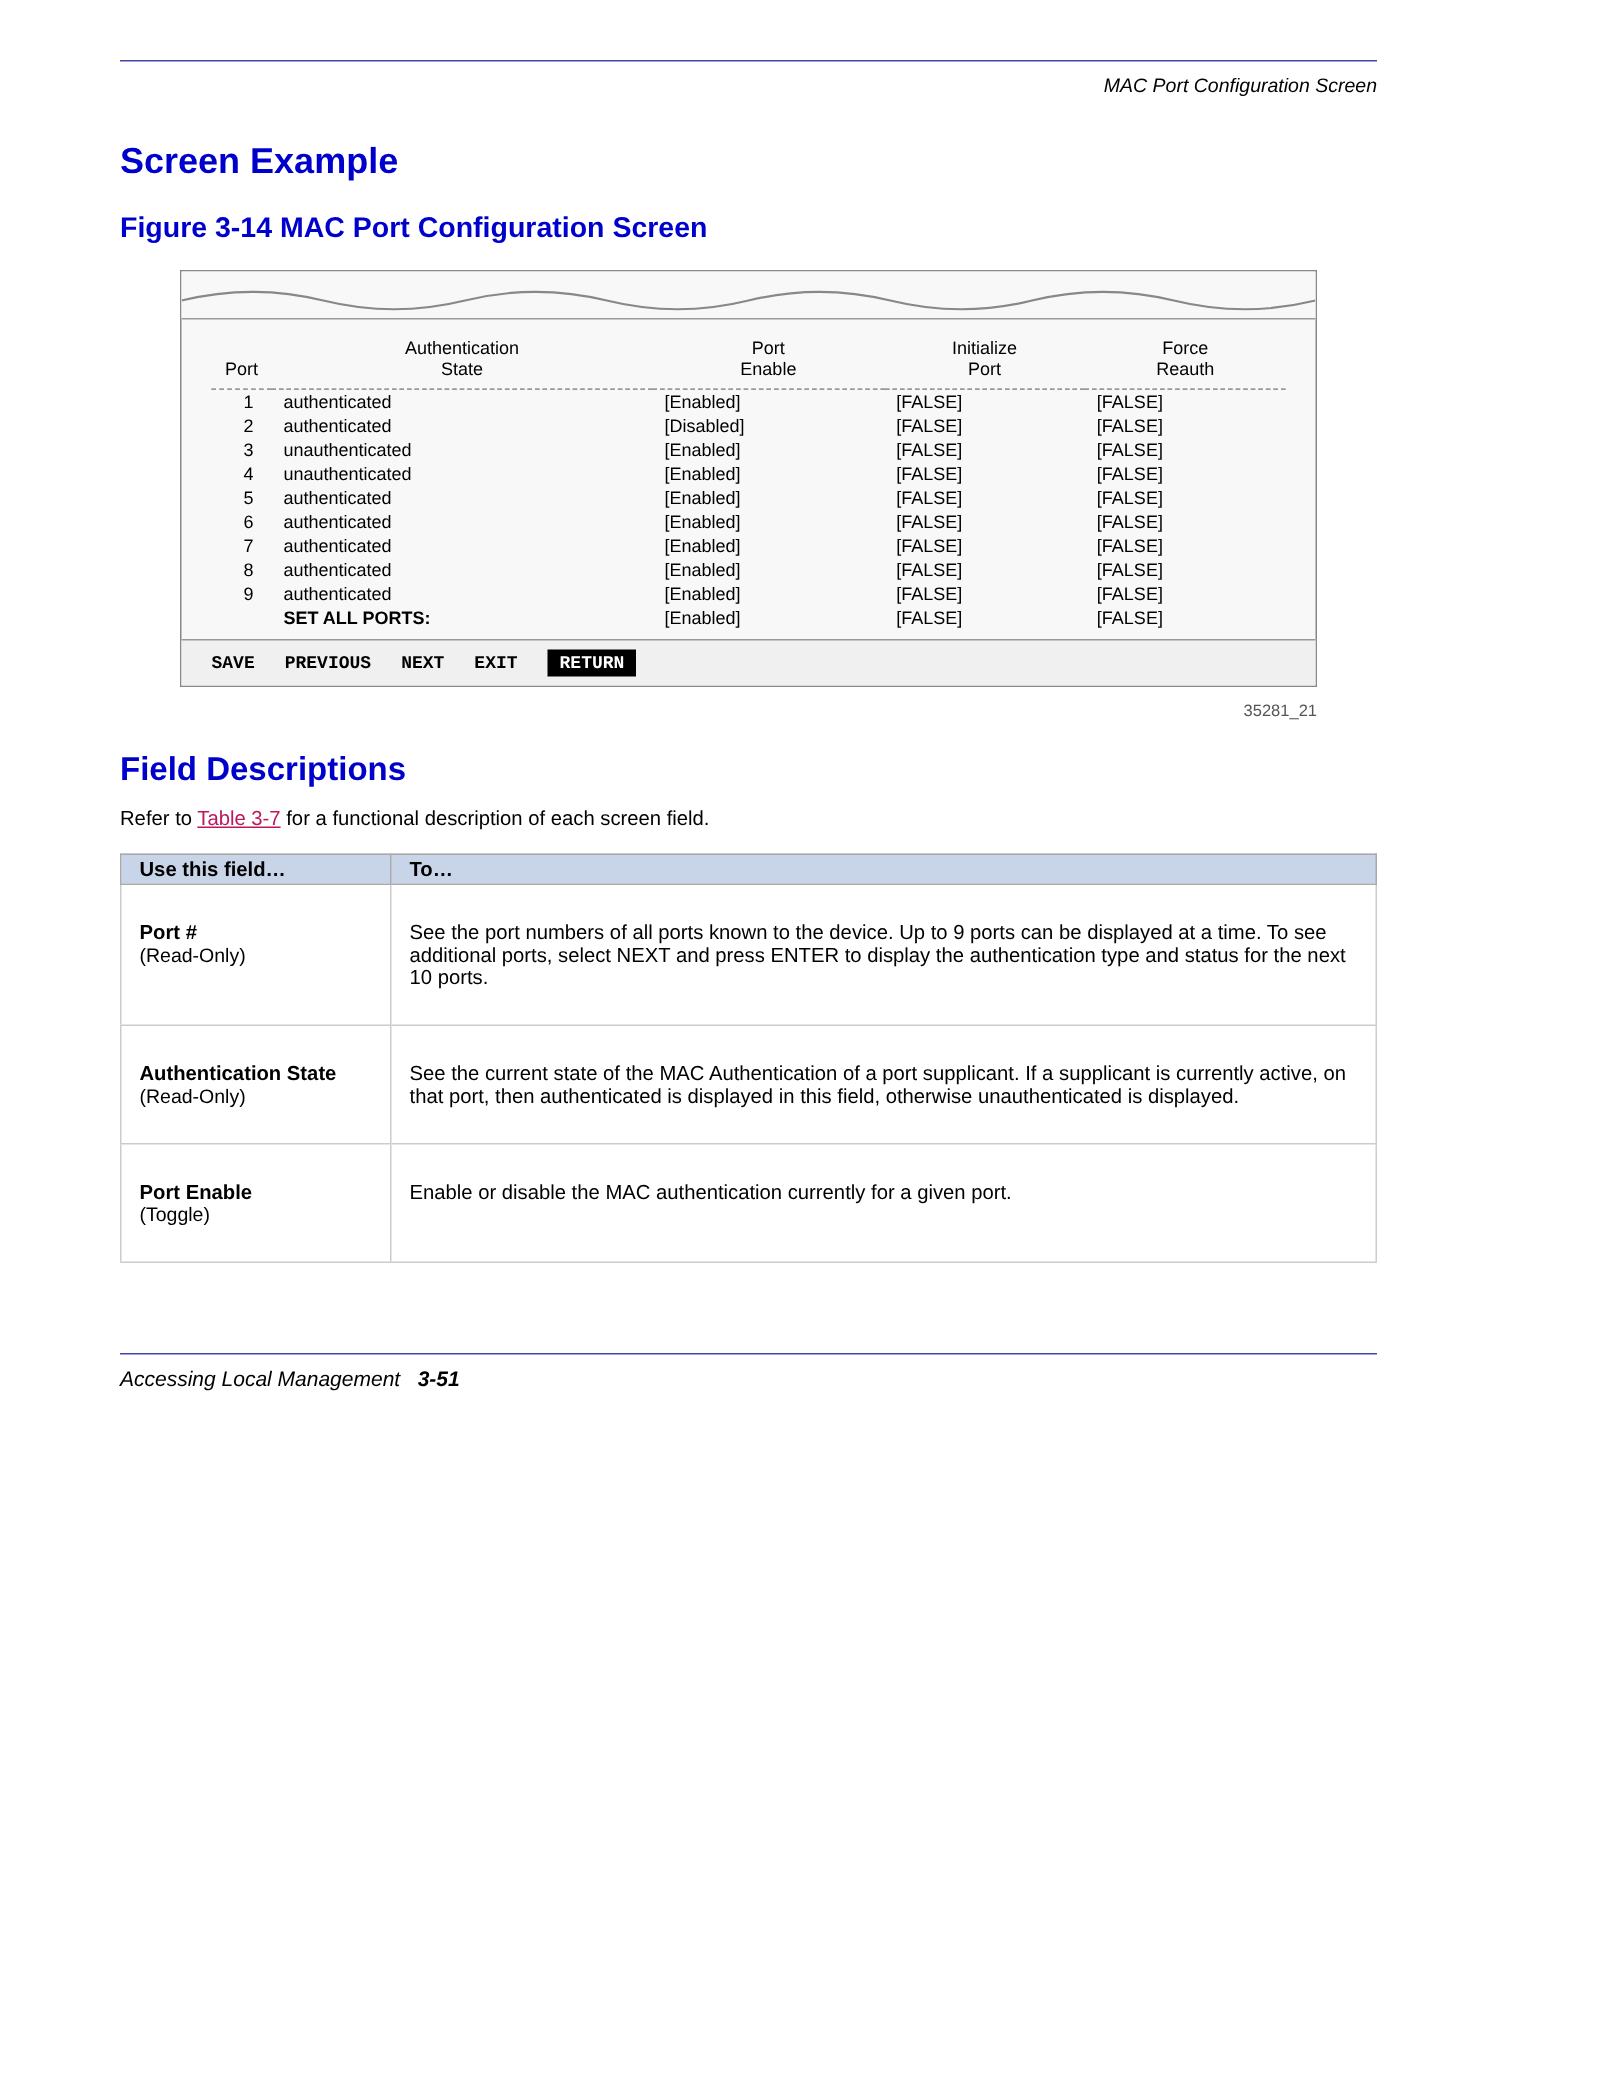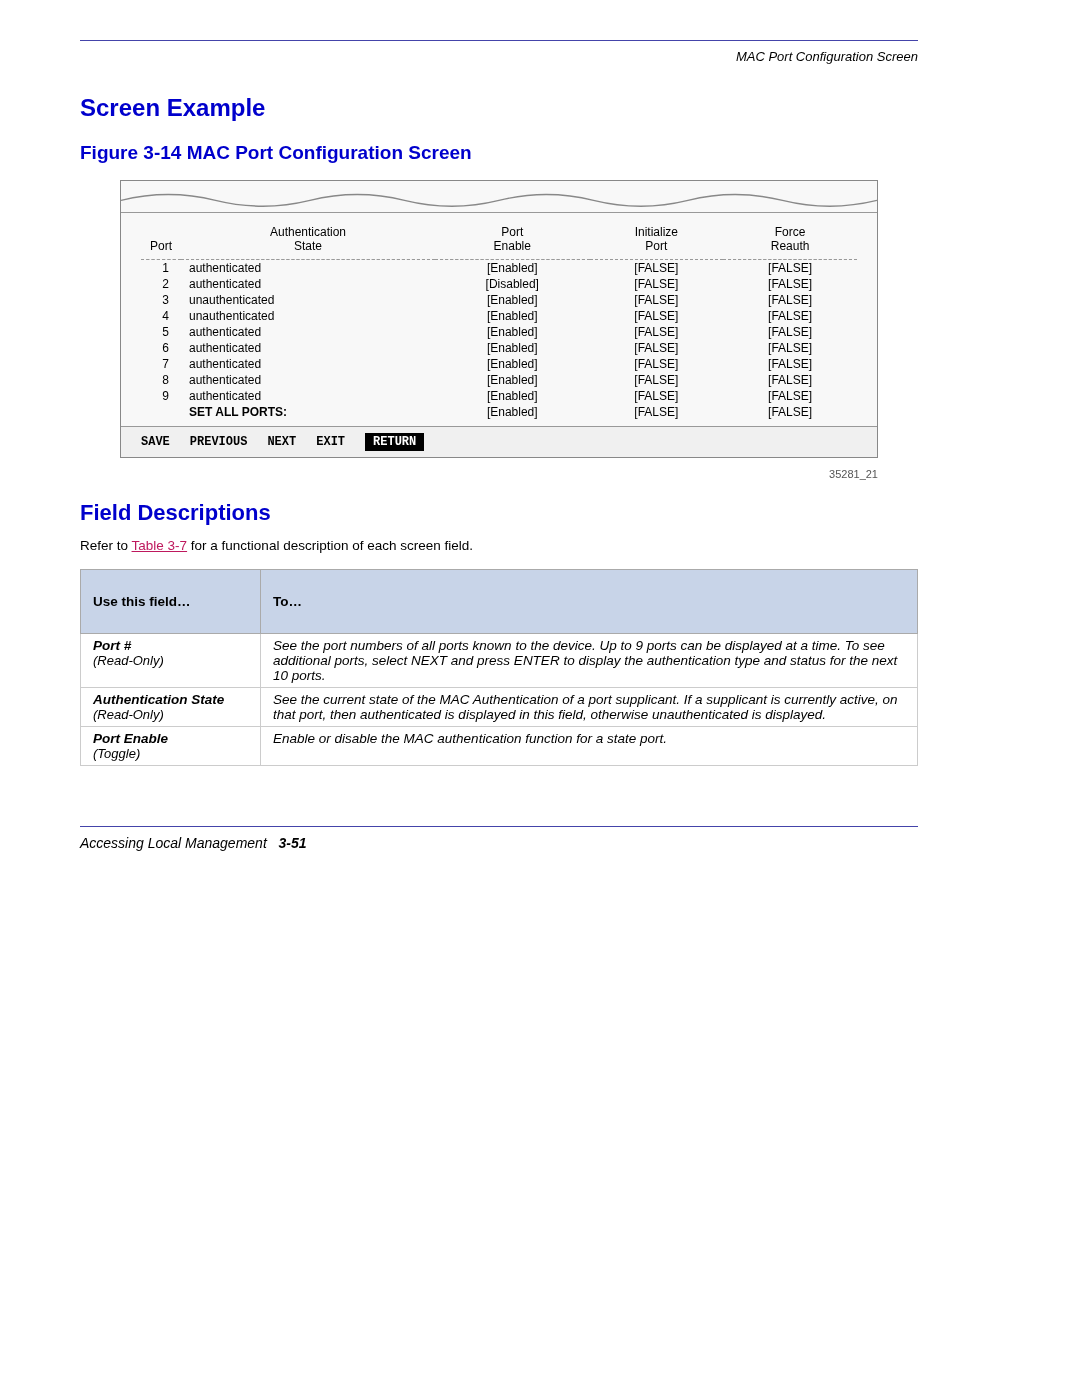--- a/index.html
+++ b/index.html
@@ -94,21 +94,21 @@
       padding: 2px 8px;
       vertical-align: bottom;
       font-size: 12px;
     }
 
     .port-table thead tr.header-row th {
       border-bottom: 1px dashed #999;
     }
 
     .port-table tbody tr td {
-      text-align: center;
+      text-align: left;
       padding: 1px 8px;
       font-size: 12px;
     }
 
     .port-table tbody tr td:first-child {
       text-align: right;
       padding-right: 12px;
       width: 40px;
     }
 
@@ -190,37 +190,36 @@
     
     .field-table {
       width: 100%;
       border-collapse: collapse;
       font-size: 13.5px;
       border: 1px solid #ccc;
     }
 
     .field-table thead tr th {
       background: #c8d4e8;
-      padding: 24px 12px;
+      padding: 2px 12px;
       text-align: left;
       font-weight: bold;
       font-size: 13.5px;
       border: 1px solid #aaa;
     }
 
     .field-table tbody tr {
       border-bottom: 1px solid #ccc;
       vertical-align: top;
     }
 
     .field-table tbody tr td {
-      padding: 4px 12px;
+      padding: 24px 12px;
       font-size: 13.5px;
       vertical-align: top;
-      font-style: italic;
     }
 
     .field-table tbody tr td:first-child {
       width: 180px;
       border-right: 1px solid #ccc;
     }
 
     .field-name {
       font-weight: bold;
     }
@@ -390,21 +389,21 @@
       <span class="field-name">Authentication State</span><br>
       <span class="field-note">(Read-Only)</span>
     </td>
     <td>See the current state of the MAC Authentication of a port supplicant. If a supplicant is currently active, on that port, then authenticated is displayed in this field, otherwise unauthenticated is displayed.</td>
   </tr>
         <tr>
     <td>
       <span class="field-name">Port Enable</span><br>
       <span class="field-note">(Toggle)</span>
     </td>
-    <td>Enable or disable the MAC authentication function for a state port.</td>
+    <td>Enable or disable the MAC authentication currently for a given port.</td>
   </tr>
       </tbody>
   </table>
 
   <div style="margin-top: 60px;">
     <hr class="page-footer-rule">
     <div class="footer-text-wrapper">
       <em><span>Accessing Local Management</span>&nbsp;&nbsp;&nbsp;<strong>3-51</strong></em>
     </div>
   </div>

